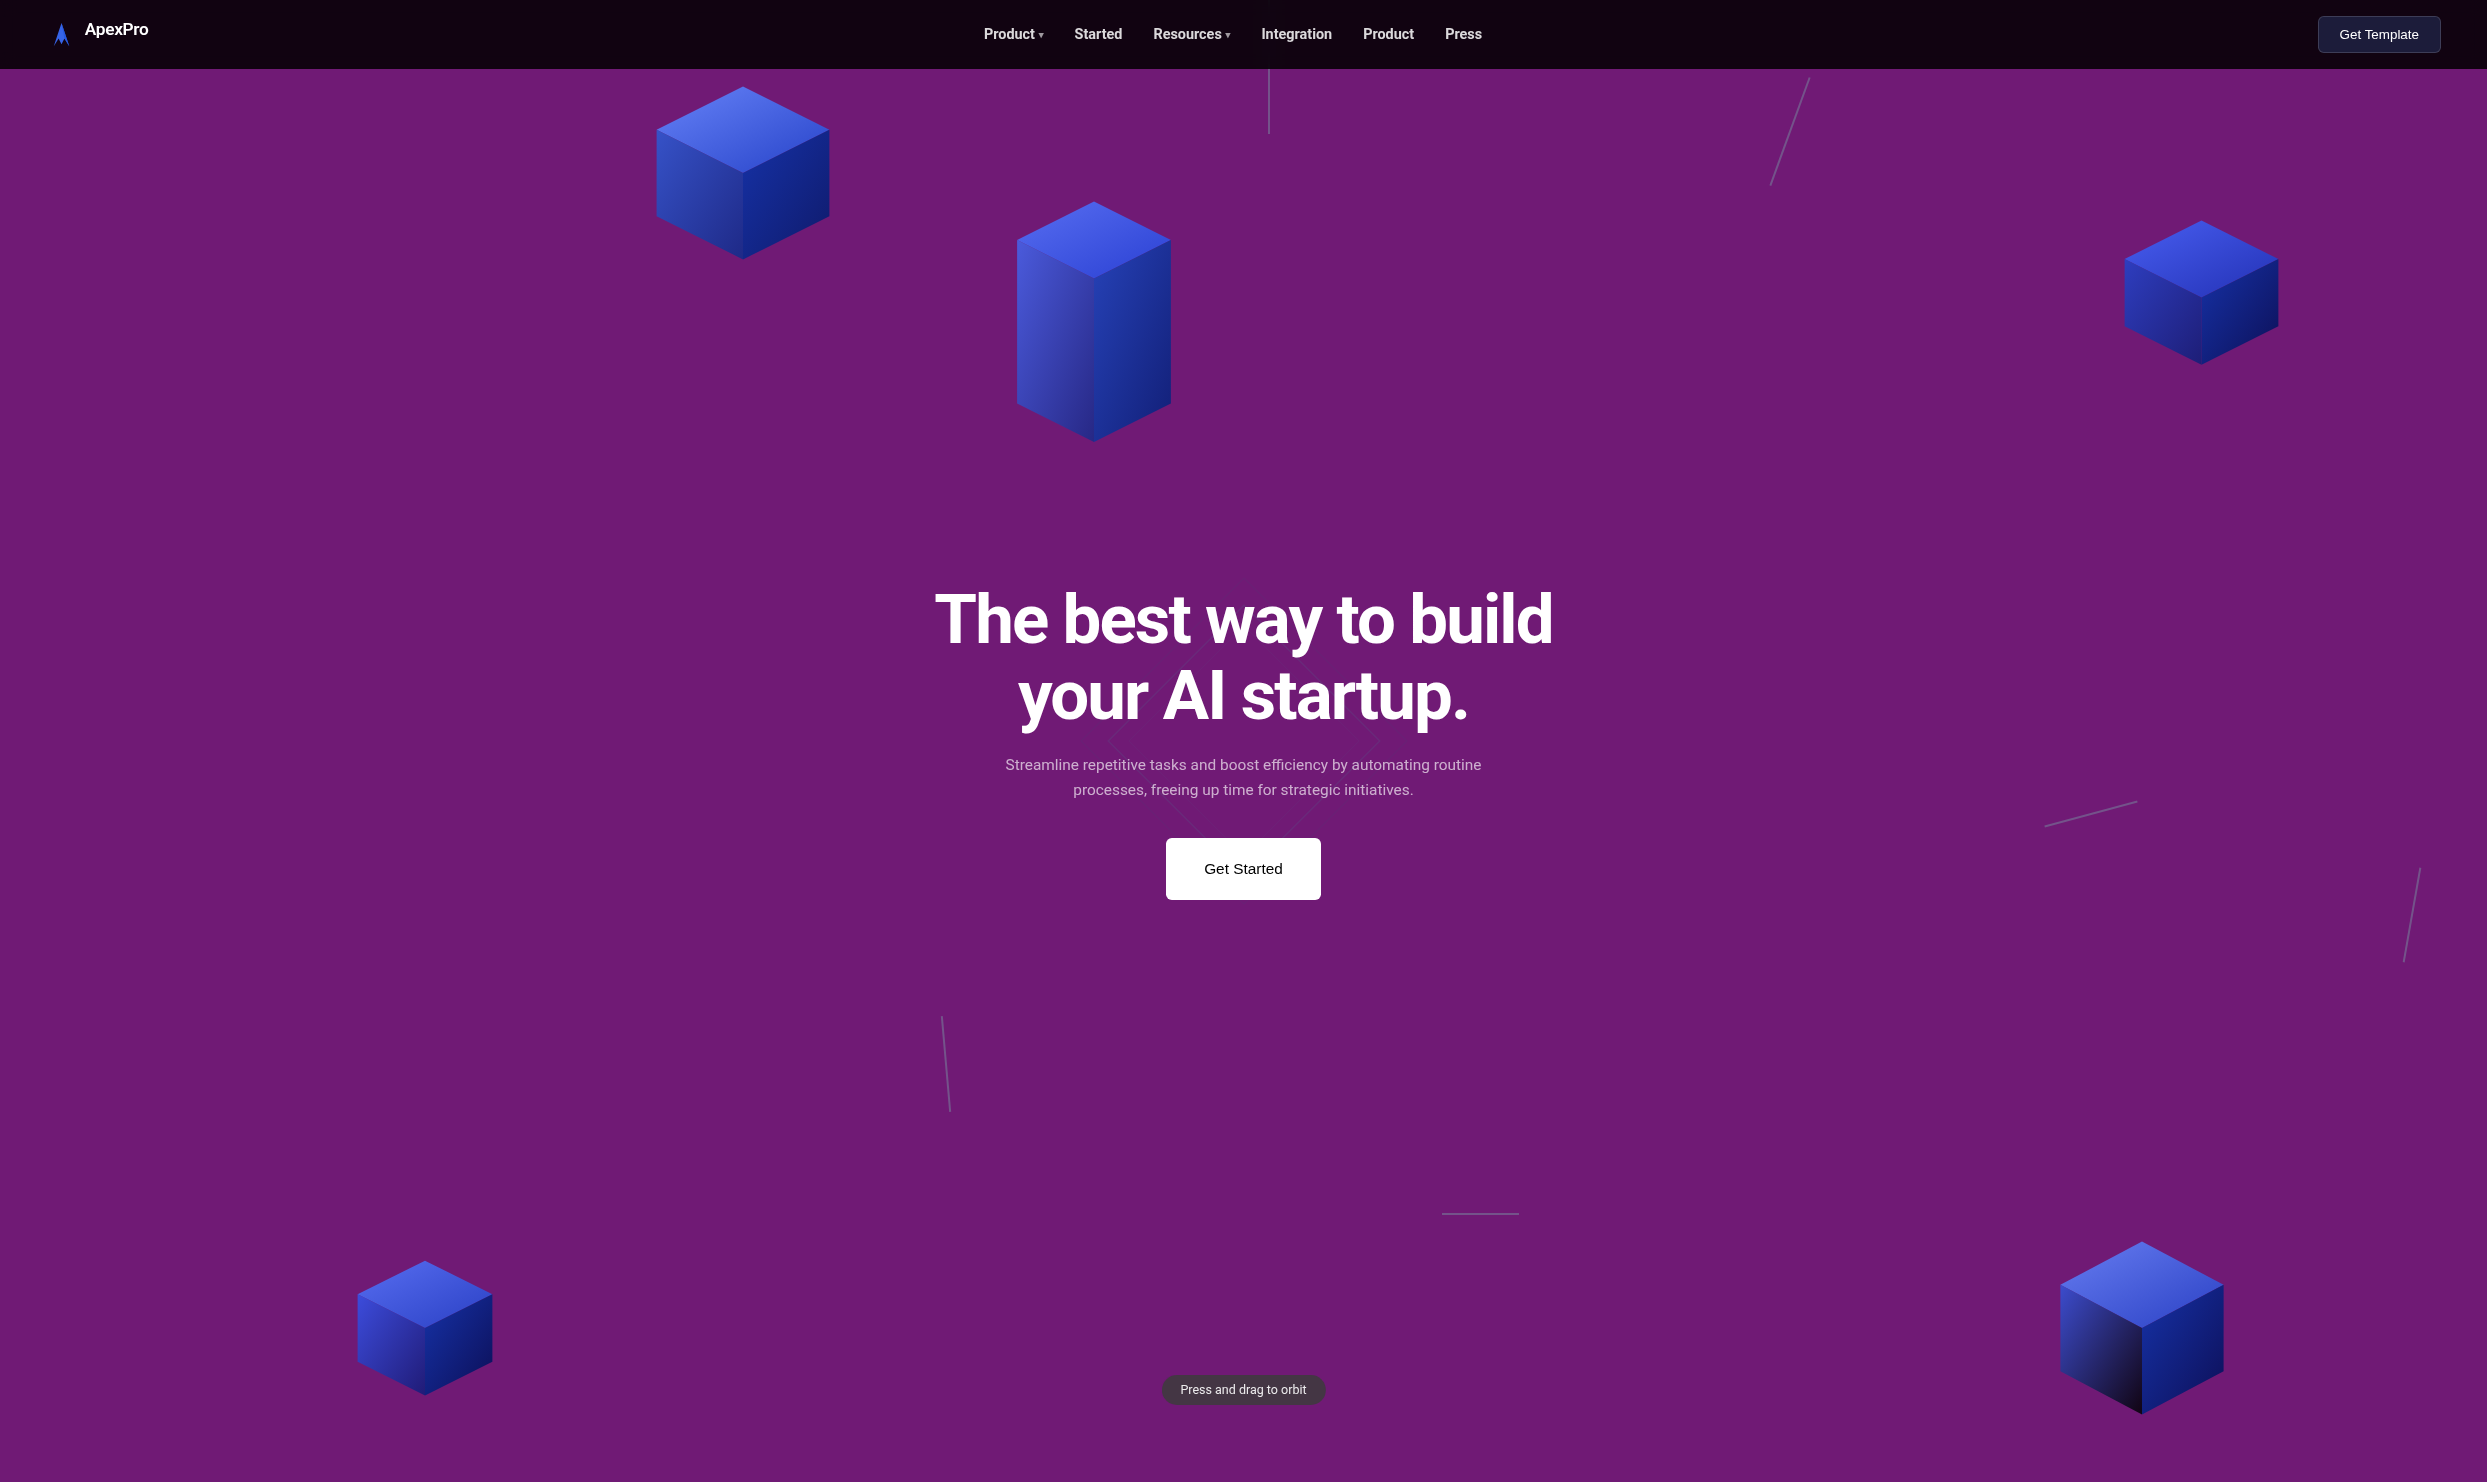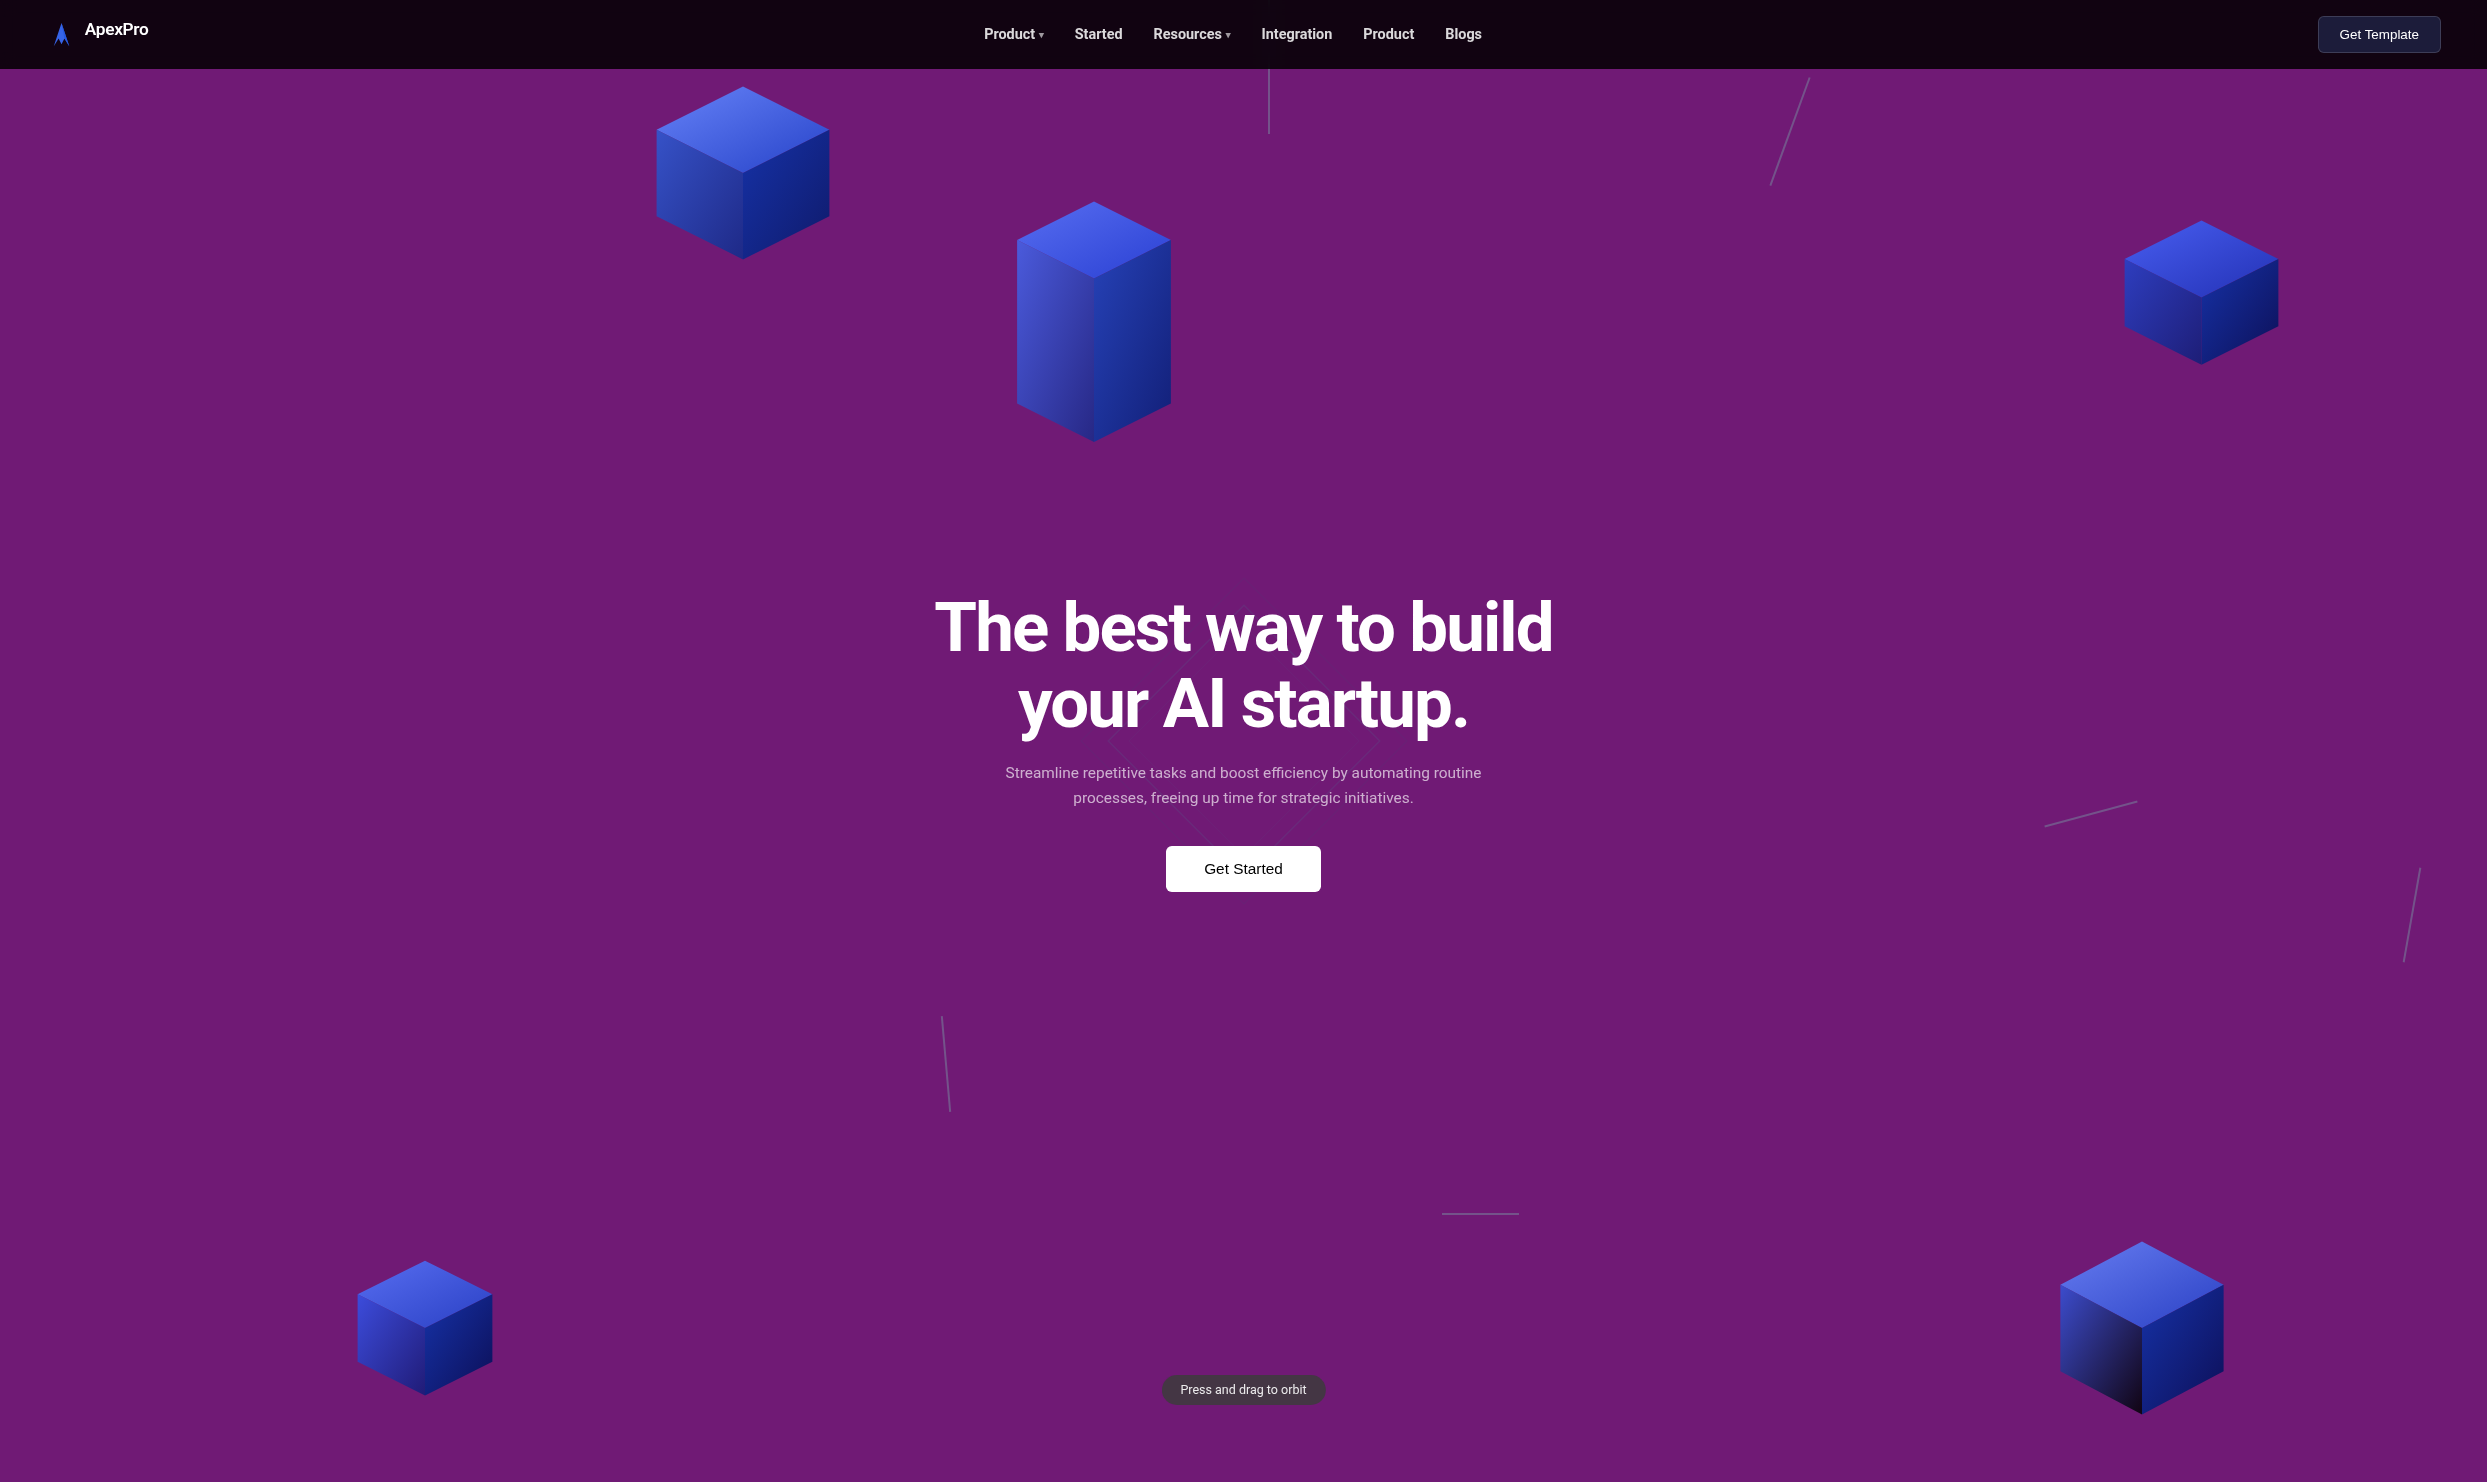--- a/index.html
+++ b/index.html
@@ -115,21 +115,21 @@
       margin-bottom: 35px;
       max-width: 480px;
       margin-left: auto;
       margin-right: auto;
     }
 
     .btn-get-started {
       background: #fff;
       color: #000;
       border: none;
-      padding: 14px 38px;
+      padding: 22px 38px;
       border-radius: 5.8px;
       font-size: 15.4px;
       font-weight: 500;
       cursor: pointer;
       display: inline-block;
     }
 
     
     .orbit-hint {
       position: absolute;
@@ -282,21 +282,21 @@
         <span>Integration</span>
       </a>
     </li>
     <li>
       <a href="#">
         <span>Product</span>
       </a>
     </li>
     <li>
       <a href="#">
-        <span>Blogs</span>
+        <span>Press</span>
       </a>
     </li>
   </ul>
 
   <button class="btn-get-template">Get Template</button>
 </nav>
 
 <section class="hero">
 
   <div class="scene">

